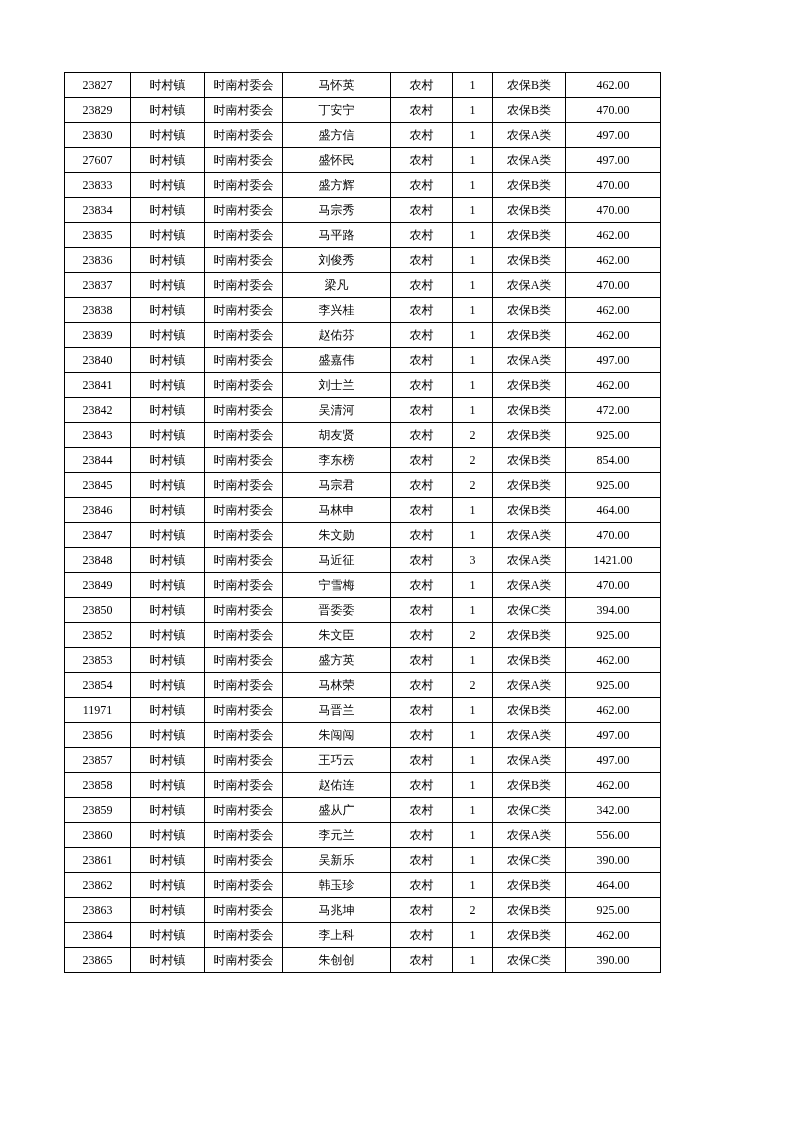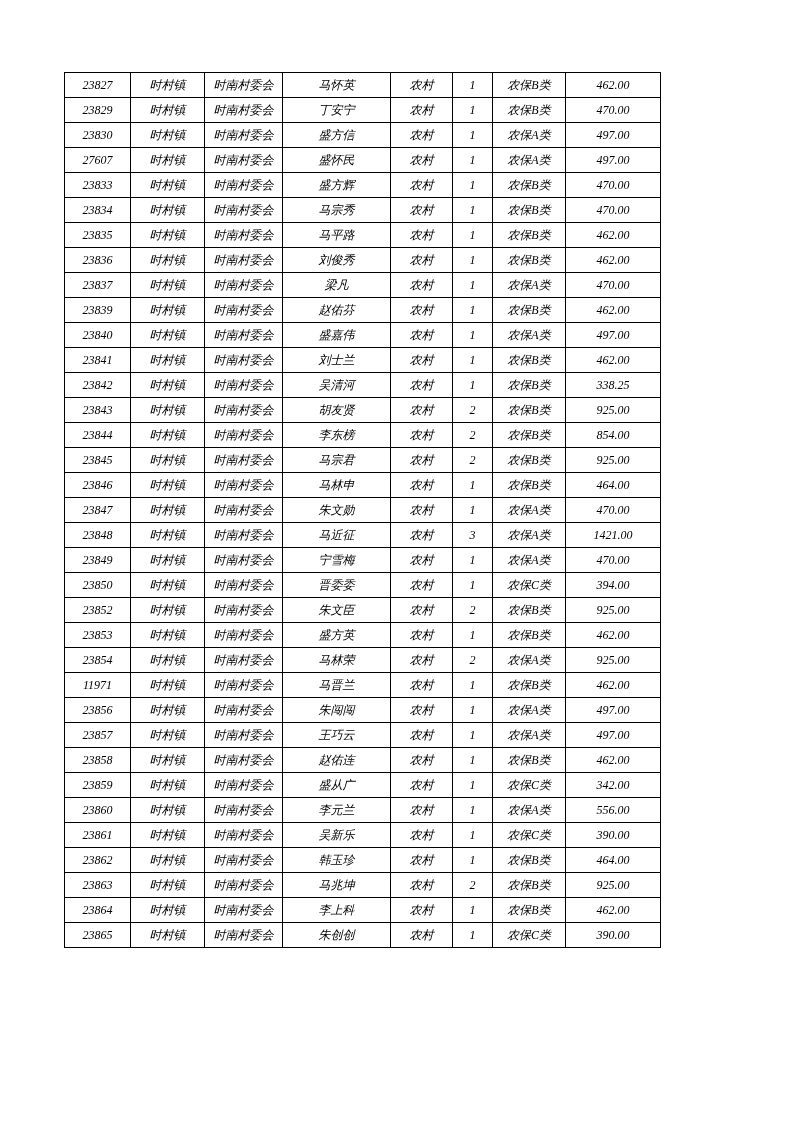--- a/index.html
+++ b/index.html
@@ -13,21 +13,20 @@
     position: relative;
     font-family: "Liberation Serif", "DejaVu Serif", serif;
     color: #000;
   }
   .sheet-table {
     position: absolute;
     left: 64px;
     top: 72px;
     border-collapse: collapse;
     table-layout: fixed;
-    font-style: italic;
   }
   .sheet-table td {
     border: 1px solid #000;
     height: 24px;
     text-align: center;
     vertical-align: middle;
     font-size: 12px;
     line-height: 24px;
     padding: 0 2px;
     overflow: hidden;
@@ -141,20 +140,30 @@
         <td>23837</td>
         <td>时村镇</td>
         <td>时南村委会</td>
         <td>梁凡</td>
         <td>农村</td>
         <td>1</td>
         <td>农保A类</td>
         <td>470.00</td>
       </tr>
       <tr>
+        <td>23838</td>
+        <td>时村镇</td>
+        <td>时南村委会</td>
+        <td>李兴桂</td>
+        <td>农村</td>
+        <td>1</td>
+        <td>农保B类</td>
+        <td>462.00</td>
+      </tr>
+      <tr>
         <td>23839</td>
         <td>时村镇</td>
         <td>时南村委会</td>
         <td>赵佑芬</td>
         <td>农村</td>
         <td>1</td>
         <td>农保B类</td>
         <td>462.00</td>
       </tr>
       <tr>
@@ -178,21 +187,21 @@
         <td>462.00</td>
       </tr>
       <tr>
         <td>23842</td>
         <td>时村镇</td>
         <td>时南村委会</td>
         <td>吴清河</td>
         <td>农村</td>
         <td>1</td>
         <td>农保B类</td>
-        <td>338.25</td>
+        <td>472.00</td>
       </tr>
       <tr>
         <td>23843</td>
         <td>时村镇</td>
         <td>时南村委会</td>
         <td>胡友贤</td>
         <td>农村</td>
         <td>2</td>
         <td>农保B类</td>
         <td>925.00</td>

